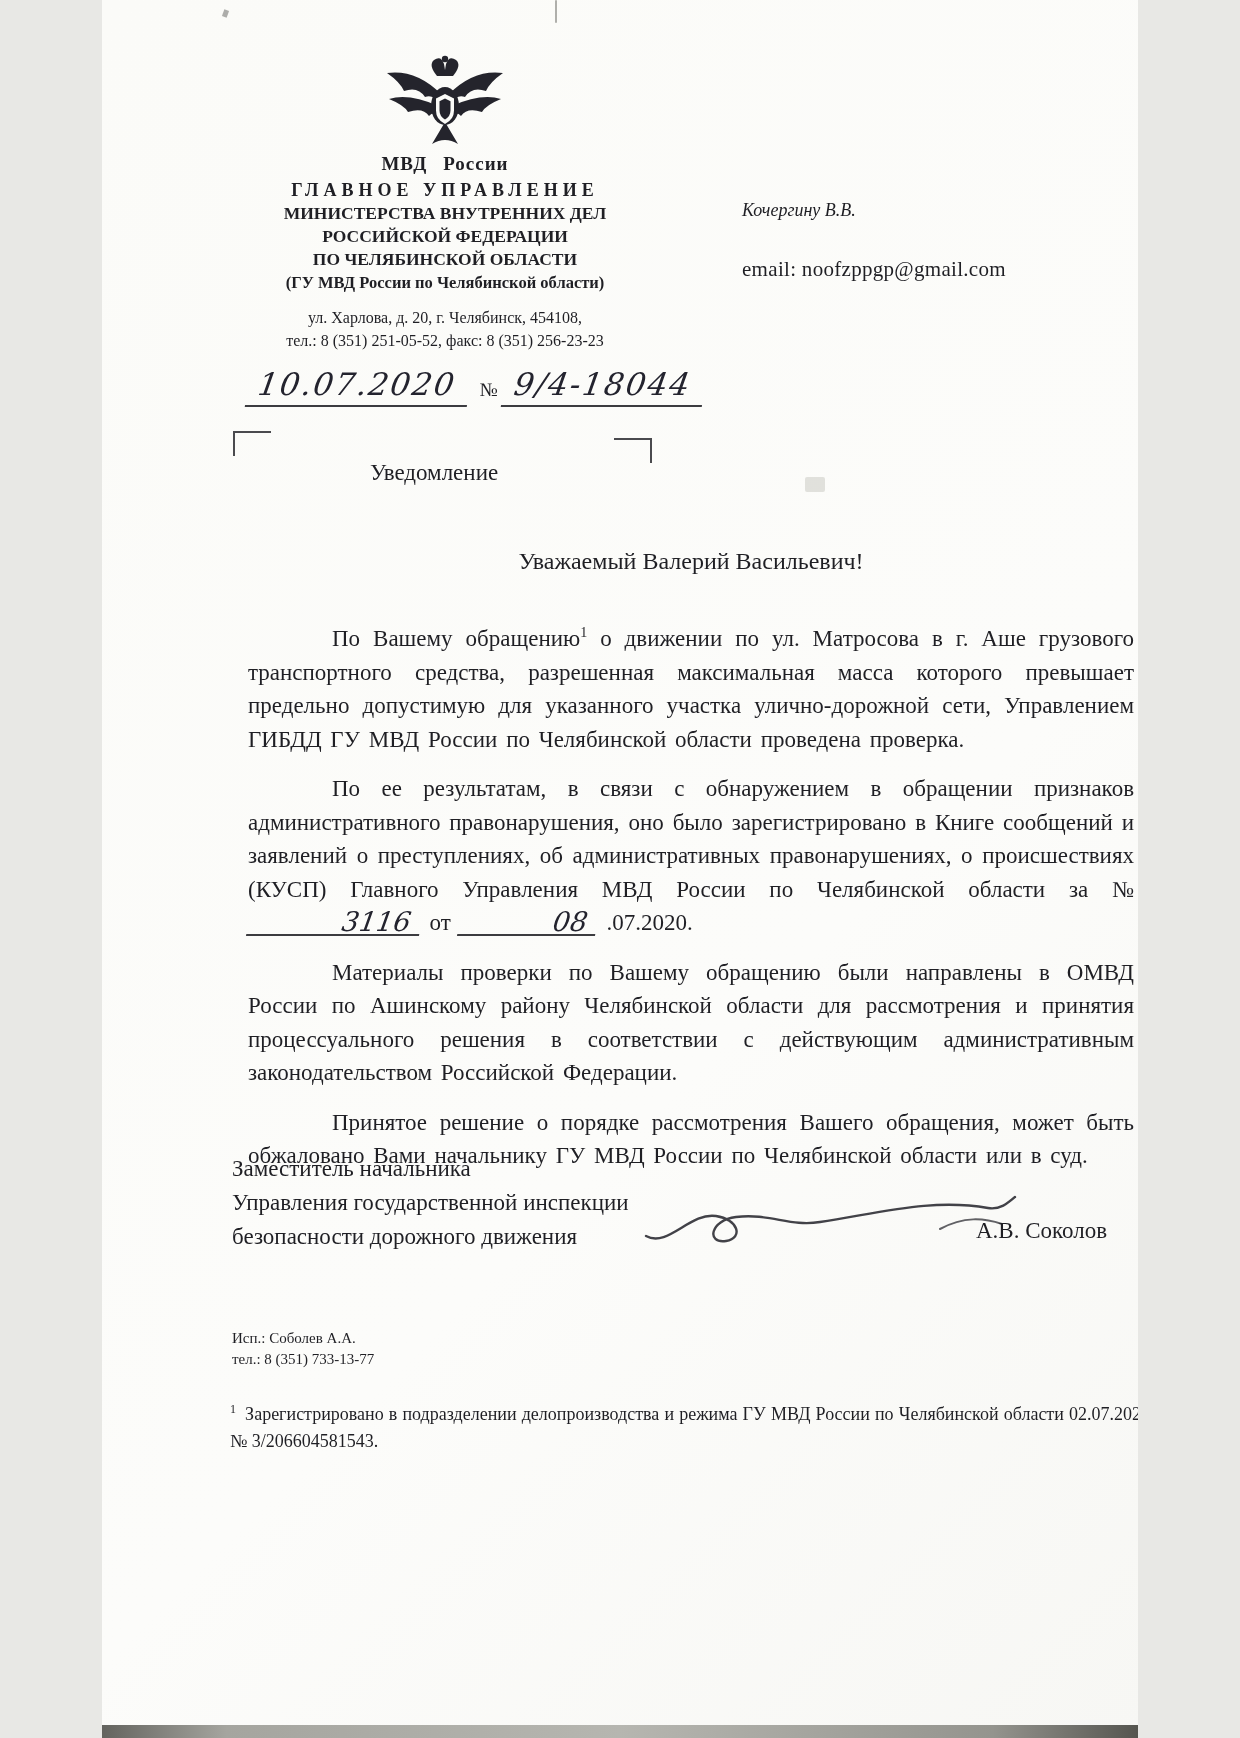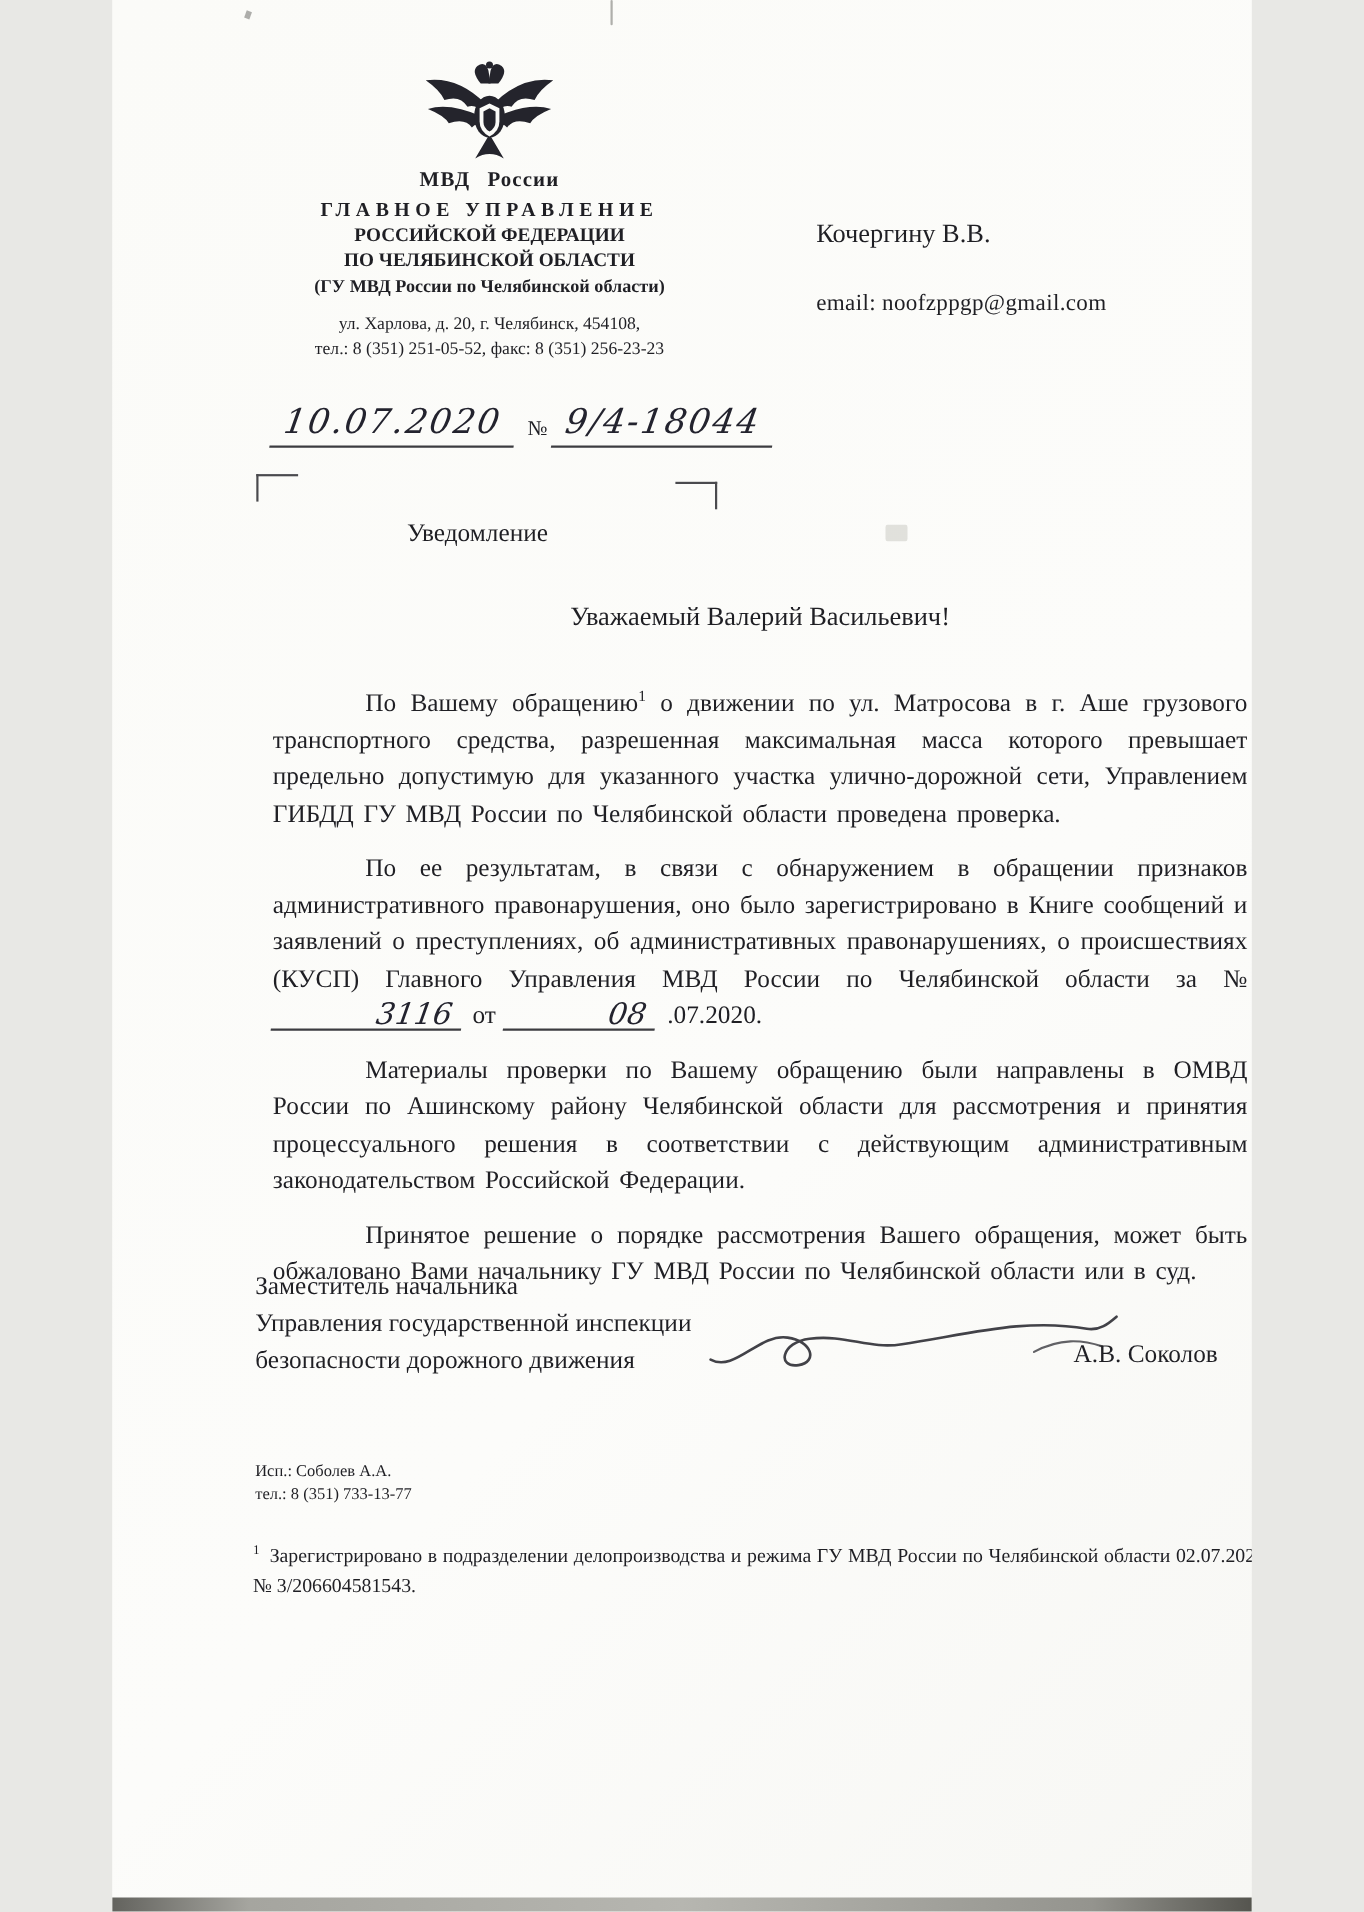--- a/index.html
+++ b/index.html
@@ -49,38 +49,38 @@
     color: #23232e;
     transform: skewX(-9deg);
     display: inline-block;
   }
   .ref-line .hand { font-size: 31px; letter-spacing: 2px; }
   .underlined { border-bottom: 2px solid #3c3c40; padding: 0 14px 3px 10px; }
   .ref-no-sign { font-size: 19px; padding: 0 6px 6px 10px; }
 
   
   .recipient { position: absolute; left: 640px; top: 200px; }
-  .recipient-name { font-size: 24px; }
+  .recipient-name { font-size: 18px; font-style: italic; }
   .recipient-email { font-size: 21px; margin-top: 36px; letter-spacing: .3px; }
 
   
   .crop-left {
     position: absolute; left: 131px; top: 431px;
     width: 36px; height: 23px;
     border-top: 2px solid #4a4a4e;
     border-left: 2px solid #4a4a4e;
   }
   .crop-right {
     position: absolute; left: 512px; top: 438px;
     width: 36px; height: 23px;
     border-top: 2px solid #4a4a4e;
     border-right: 2px solid #4a4a4e;
   }
 
-  .doc-kind { position: absolute; left: 268px; top: 460px; font-size: 23px; margin-top: 12px; }
+  .doc-kind { position: absolute; left: 268px; top: 460px; font-size: 23px; }
 
   .salutation {
     position: absolute; left: 130px; top: 548px;
     width: 918px; text-align: center; font-size: 24px;
   }
 
   
   .body-text {
     position: absolute; left: 130px; top: 606px;
     width: 918px;
@@ -153,20 +153,21 @@
         <path d="M65 70 L52 92 Q65 84 78 92 Z"></path>
       </g>
       <path d="M65 42 l9 4.5 v12 q0 9 -9 13.5 q-9 -4.5 -9 -13.5 v-12 z" fill="#fbfbf8"></path>
       <path d="M65 46.5 l5.5 2.8 v9.5 q0 5.5 -5.5 8.7 q-5.5 -3.2 -5.5 -8.7 v-9.5 z" fill="#24242c"></path>
     </svg>
 
     <div class="org-short">МВД России</div>
 
     <div class="org-block">
       <div class="org-line spaced">ГЛАВНОЕ УПРАВЛЕНИЕ</div>
+      <div class="org-line">МИНИСТЕРСТВА ВНУТРЕННИХ ДЕЛ</div>
       <div class="org-line">РОССИЙСКОЙ ФЕДЕРАЦИИ</div>
       <div class="org-line">ПО ЧЕЛЯБИНСКОЙ ОБЛАСТИ</div>
       <div class="org-line small">(ГУ МВД России по Челябинской области)</div>
     </div>
 
     <div class="addr-block">
       <div class="addr-line">ул. Харлова, д. 20, г. Челябинск, 454108,</div>
       <div class="addr-line">тел.: 8 (351) 251-05-52, факс: 8 (351) 256-23-23</div>
     </div>
   </div>

